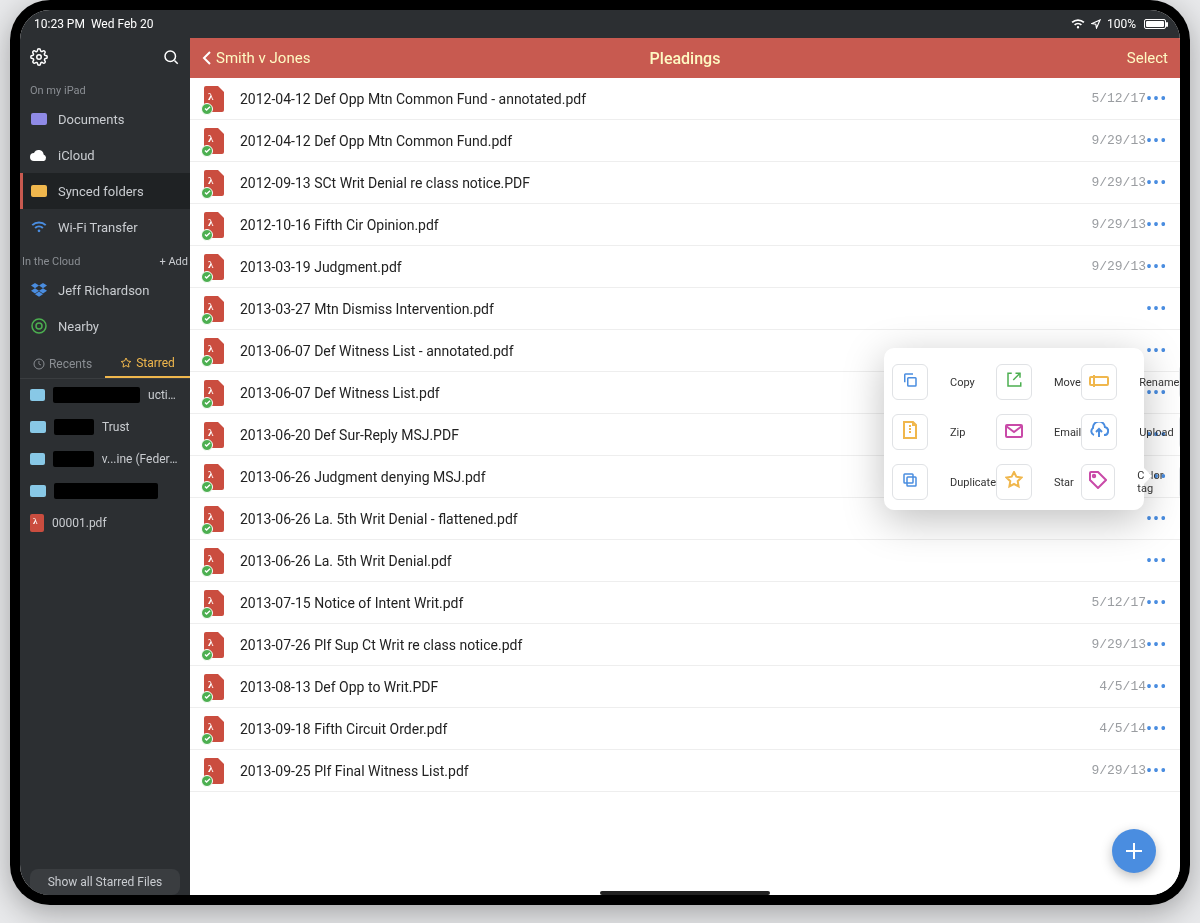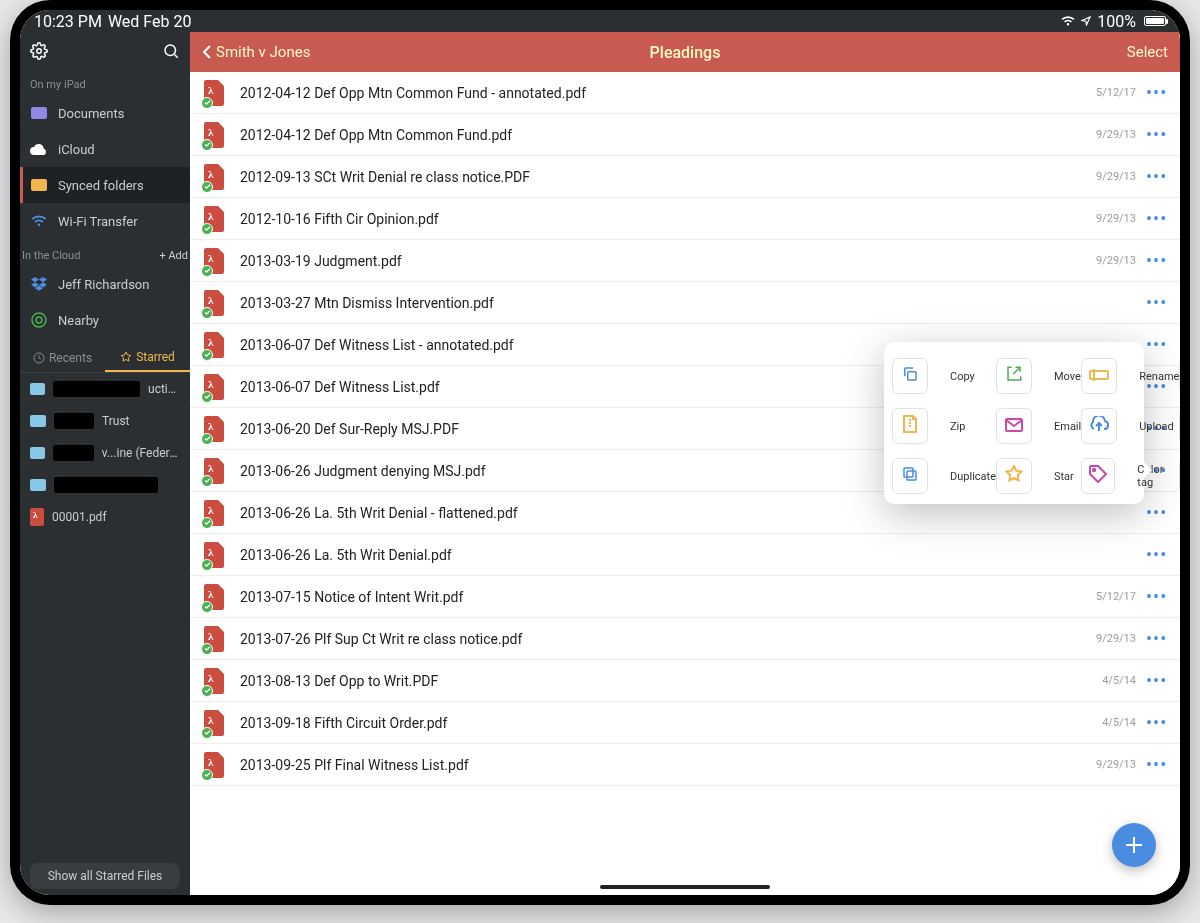--- a/index.html
+++ b/index.html
@@ -1,19 +1,19 @@
 <!DOCTYPE html>
 <html><head>
 <meta charset="utf-8">
 <style>
   *{box-sizing:border-box;margin:0;padding:0;font-family:-apple-system,BlinkMacSystemFont,"Segoe UI",Roboto,Helvetica,Arial,sans-serif;}
   html,body{width:1200px;height:923px;background:#e8e9eb;overflow:hidden;}
   .device{position:absolute;left:10px;top:0;width:1180px;height:905px;background:#000;border-radius:40px;box-shadow:0 8px 30px rgba(0,0,0,.3);padding:10px;}
   .screen{width:100%;height:100%;background:#fff;border-radius:30px;overflow:hidden;position:relative;}
-  .statusbar{height:22px;background:#2c2f32;color:#fff;font-size:16px;display:flex;align-items:center;padding:0 14px;justify-content:space-between;}
+  .statusbar{height:28px;background:#2c2f32;color:#fff;font-size:12px;display:flex;align-items:center;padding:0 14px;justify-content:space-between;}
   .statusbar .sb-left,.statusbar .sb-right{display:flex;align-items:center;gap:6px;}
   .sb-right svg{display:block;}
   .battery{width:22px;height:10px;border:1px solid #fff;border-radius:2px;position:relative;display:inline-block;margin-left:2px;}
   .battery::after{content:"";position:absolute;right:-3px;top:2px;width:2px;height:5px;background:#fff;border-radius:1px;}
   .battery .fill{position:absolute;left:1px;top:1px;bottom:1px;right:1px;background:#fff;border-radius:1px;}
   .app{display:flex;height:calc(100% - 22px);}
   .sidebar{width:170px;background:#2c2f32;color:#c9ccd0;display:flex;flex-direction:column;font-size:13px;}
   .sb-top{height:40px;display:flex;align-items:center;justify-content:space-between;padding:0 10px;}
   .sb-top svg{color:#fff;}
   .sb-section-title{font-size:11px;color:#8a8e93;padding:6px 10px 4px;}
@@ -37,21 +37,21 @@
   .navbar .title{position:absolute;left:50%;transform:translateX(-50%);font-size:16px;font-weight:500;}
   .navbar .select{margin-left:auto;font-size:15px;cursor:pointer;}
   .filelist{flex:1;overflow-y:auto;}
   .filerow{display:flex;align-items:center;height:42px;padding:0 14px;border-bottom:1px solid #eee;position:relative;}
   .filerow .pdf{width:22px;height:26px;position:relative;margin-right:14px;flex-shrink:0;}
   .filerow .pdf .body{width:20px;height:26px;background:#ca4d3f;border-radius:2px;position:relative;}
   .filerow .pdf .fold{position:absolute;top:0;right:2px;width:0;height:0;border-left:6px solid transparent;border-top:6px solid #fff;}
   .filerow .pdf .a{position:absolute;top:4px;left:4px;color:#fff;font-size:11px;font-weight:bold;font-family:Georgia,serif;}
   .filerow .pdf .check{position:absolute;bottom:-3px;left:-3px;width:12px;height:12px;background:#4caf50;border-radius:50%;border:1.5px solid #fff;display:flex;align-items:center;justify-content:center;}
   .filerow .fname{flex:1;font-size:14px;color:#222;white-space:nowrap;overflow:hidden;text-overflow:ellipsis;}
-  .filerow .fdate{font-size:11px;color:#9a9da1;margin-right:10px;}
+  .filerow .fdate{font-size:13px;color:#9a9da1;font-family:Liberation Mono, monospace;}
   .filerow .more{color:#4a8de0;font-size:18px;letter-spacing:1px;cursor:pointer;width:20px;text-align:center;}
 
   .fab{position:absolute;right:24px;bottom:28px;width:44px;height:44px;border-radius:50%;background:#4a8de0;display:flex;align-items:center;justify-content:center;box-shadow:0 4px 12px rgba(0,0,0,.25);cursor:pointer;}
   .fab svg{color:#fff;}
   .homebar{position:absolute;bottom:6px;left:50%;transform:translateX(-50%);width:170px;height:4px;background:#222;border-radius:3px;}
 
   .popover{position:absolute;right:36px;top:310px;width:260px;background:#fff;border-radius:10px;box-shadow:0 10px 40px rgba(0,0,0,.25);padding:16px 8px 10px;display:grid;grid-template-columns:repeat(4,1fr);row-gap:14px;z-index:50;}
   .popover::after{content:"";position:absolute;right:-8px;top:120px;width:0;height:0;border-top:8px solid transparent;border-bottom:8px solid transparent;border-left:8px solid #fff;}
   .popover .act{display:flex;flex-direction:row;align-items:center;gap:22px;cursor:pointer;}
   .popover .act .box{width:36px;height:36px;border:1px solid #e0e2e5;border-radius:6px;display:flex;align-items:center;justify-content:center;}

